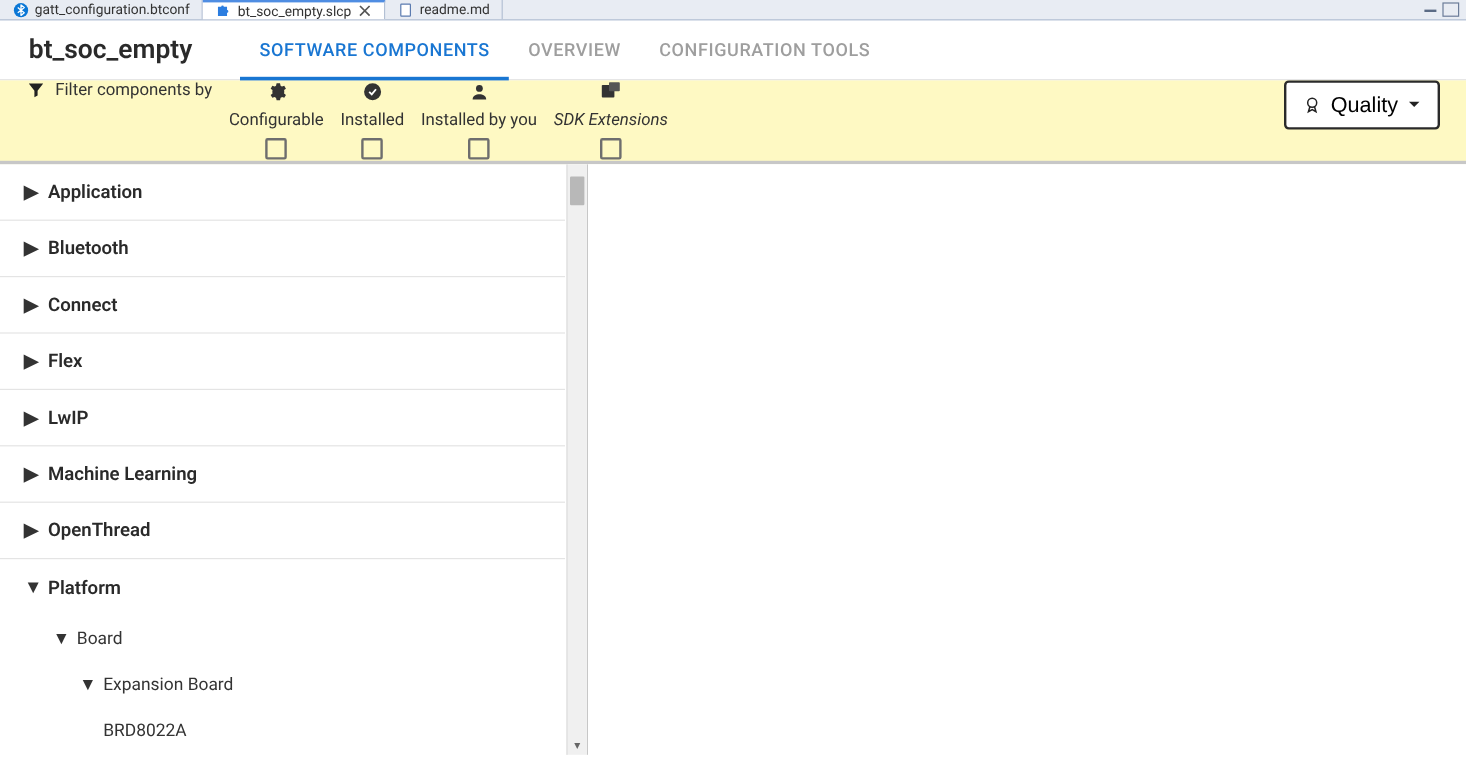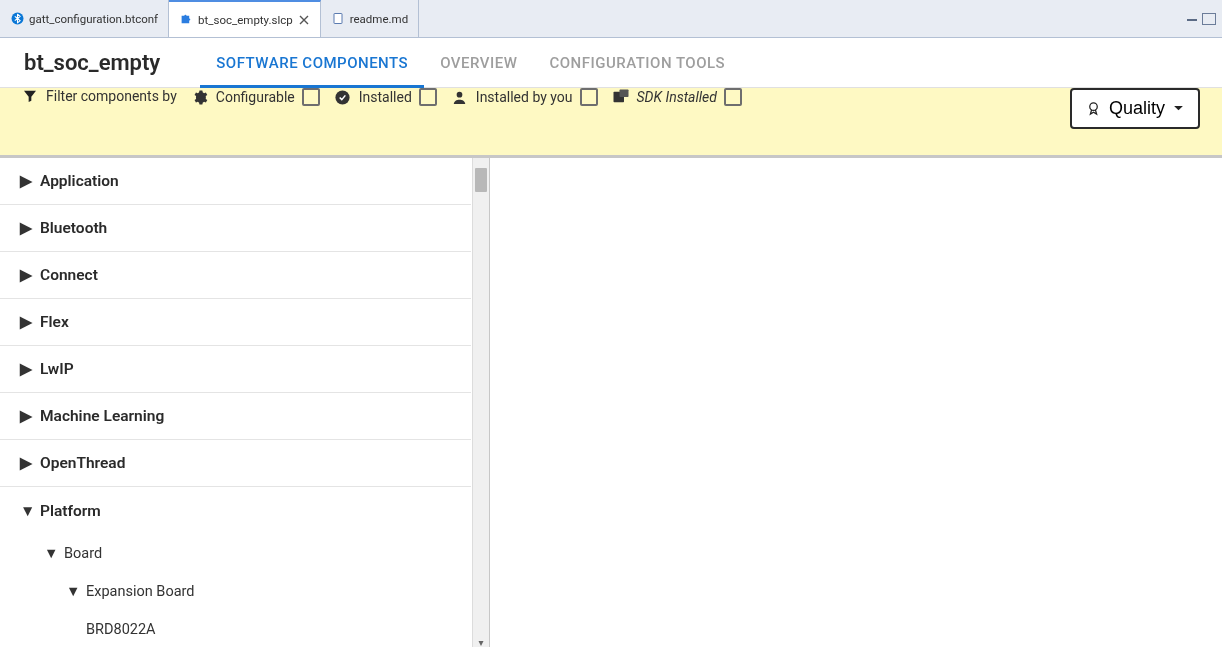--- a/index.html
+++ b/index.html
@@ -1,35 +1,35 @@
 <!DOCTYPE html>
 <html><head>
 <meta charset="utf-8">
 <style>
 * { box-sizing: border-box; margin: 0; padding: 0; }
 html, body { width: 1222px; height: 647px; font-family: "Segoe UI", Roboto, Arial, sans-serif; overflow: hidden; background: #fff; }
 
-.editor-tabs { height: 38px; background: #e8ecf3; border-bottom: 1px solid #b3c0d4; display: flex; align-items: stretch; position: relative; }
+.editor-tabs { height: 17px; background: #e8ecf3; border-bottom: 1px solid #b3c0d4; display: flex; align-items: stretch; position: relative; }
 .editor-tab { display: flex; align-items: center; gap: 5px; padding: 0 10px; font-size: 11.5px; color: #333; border-right: 1px solid #b3c0d4; cursor: pointer; position: relative; }
 .editor-tab.active { background: #fff; border-top: 2px solid #4f8de2; }
 .editor-tab .ticon { width: 14px; height: 14px; display: inline-flex; align-items: center; justify-content: center; }
 .editor-tab .close { width: 12px; height: 12px; display: inline-flex; align-items: center; justify-content: center; color: #555; font-size: 12px; }
 .window-controls { margin-left: auto; display: flex; align-items: center; gap: 2px; padding-right: 6px; }
 .wc-btn { width: 14px; height: 12px; border: 1px solid #6b7c99; background: #e8ecf3; cursor: pointer; }
 
 .header-row { height: 50px; background: #fff; border-bottom: 1px solid #e0e0e0; display: flex; align-items: center; }
 .project-title { font-size: 22px; font-weight: 600; color: #2a2a2a; padding-left: 24px; padding-right: 40px; }
 .main-tabs { display: flex; align-items: stretch; height: 100%; }
 .main-tab { display: flex; align-items: center; padding: 0 16px; font-size: 15px; font-weight: 500; letter-spacing: 0.5px; color: #9e9e9e; cursor: pointer; position: relative; }
 .main-tab.active { color: #1976d2; }
 .main-tab.active::after { content: ''; position: absolute; left: 0; right: 0; bottom: -1px; height: 3px; background: #1976d2; }
 
 .filter-row { height: 70px; background: #fef9c3; border-bottom: 3px solid #c7c7c7; display: flex; align-items: flex-start; padding: 0 22px; gap: 14px; }
 .filter-label { display: flex; align-items: center; gap: 8px; font-size: 14px; color: #333; }
-.filter-check { display: flex; align-items: center; gap: 7px; font-size: 14px; color: #333; }
+.filter-check { display: flex; align-items: center; gap: 7px; font-size: 14px; color: #333; flex-direction: column; }
 .filter-check .cb { width: 18px; height: 18px; border: 2px solid #6e6e6e; border-radius: 2px; cursor: pointer; }
 .filter-check .fi { display: inline-flex; width: 18px; height: 18px; align-items: center; justify-content: center; }
 .quality-btn { display: flex; align-items: center; gap: 8px; border: 2px solid #2a2a2a; border-radius: 4px; padding: 8px 14px; font-size: 18px; font-weight: 400; cursor: pointer; background: #fff; }
 .search-wrap { border: 1px solid #c0c0c0; border-radius: 4px; display: flex; align-items: center; gap: 10px; padding: 8px 12px; width: 258px; }
 .search-wrap input { border: none; outline: none; font-size: 14px; color: #555; width: 100%; background: transparent; }
 
 .content-area { display: flex; height: calc(647px - 25px - 60px - 70px); background: #fff; }
 .left-panel { width: 490px; position: relative; border-right: 1px solid #c7c7c7; }
 .tree-scroll { position: absolute; top: 0; left: 0; right: 18px; bottom: 0; overflow: hidden; }
 .tree-item { display: flex; align-items: center; height: 47px; padding-left: 20px; border-bottom: 1px solid #e4e4e4; font-size: 15.5px; font-weight: 600; color: #2a2a2a; cursor: pointer; }
@@ -141,21 +141,21 @@
     <span class="cb"></span>
   </div>
 
   <div class="filter-check">
     <span class="fi">
       <svg width="18" height="16" viewBox="0 0 24 20" fill="#333">
           <rect x="2" y="3" width="14" height="14" rx="1"></rect>
           <rect x="10" y="0" width="12" height="10" rx="1" fill="#555"></rect>
         </svg>
     </span>
-    <span style="font-style:italic">SDK Installed</span>
+    <span style="font-style:italic">SDK Extensions</span>
     <span class="cb"></span>
   </div>
 
   <div style="flex:1"></div>
 
   <button class="quality-btn">
     <span>
       <svg width="15" height="15" viewBox="0 0 24 24" fill="none" stroke="#222" stroke-width="2">
           <circle cx="12" cy="9" r="6"></circle>
           <path d="M9 14l-2 7 5-3 5 3-2-7"></path>

